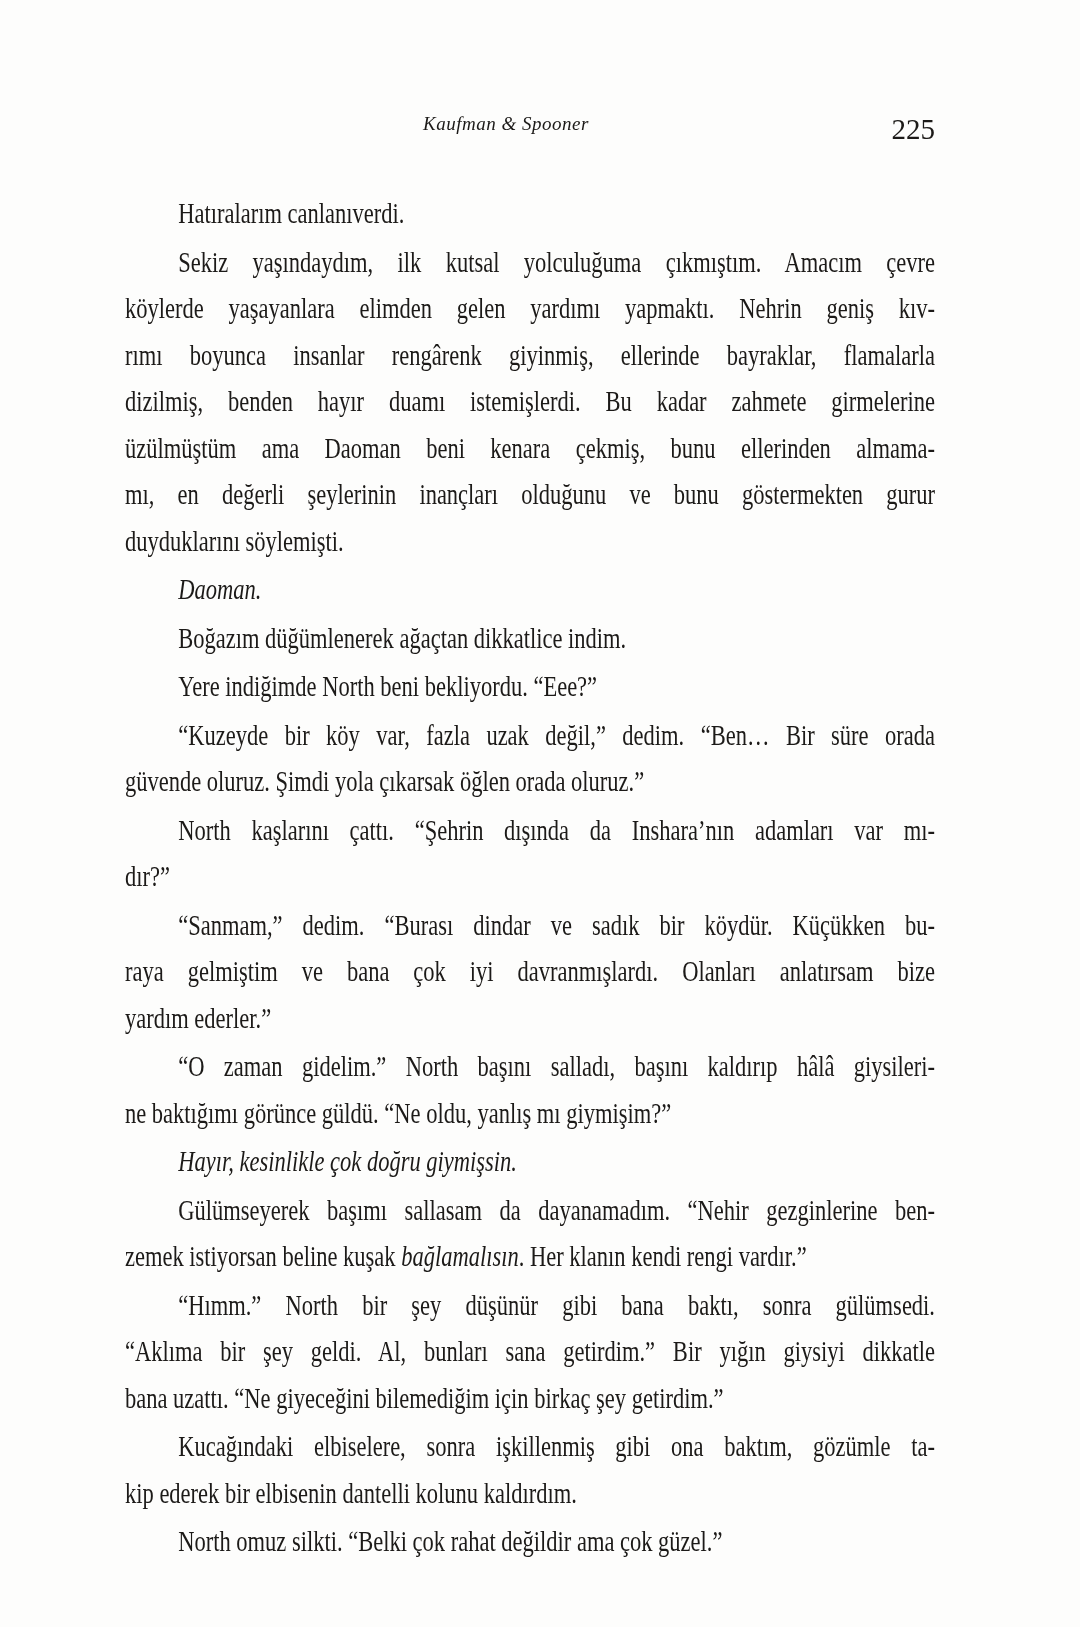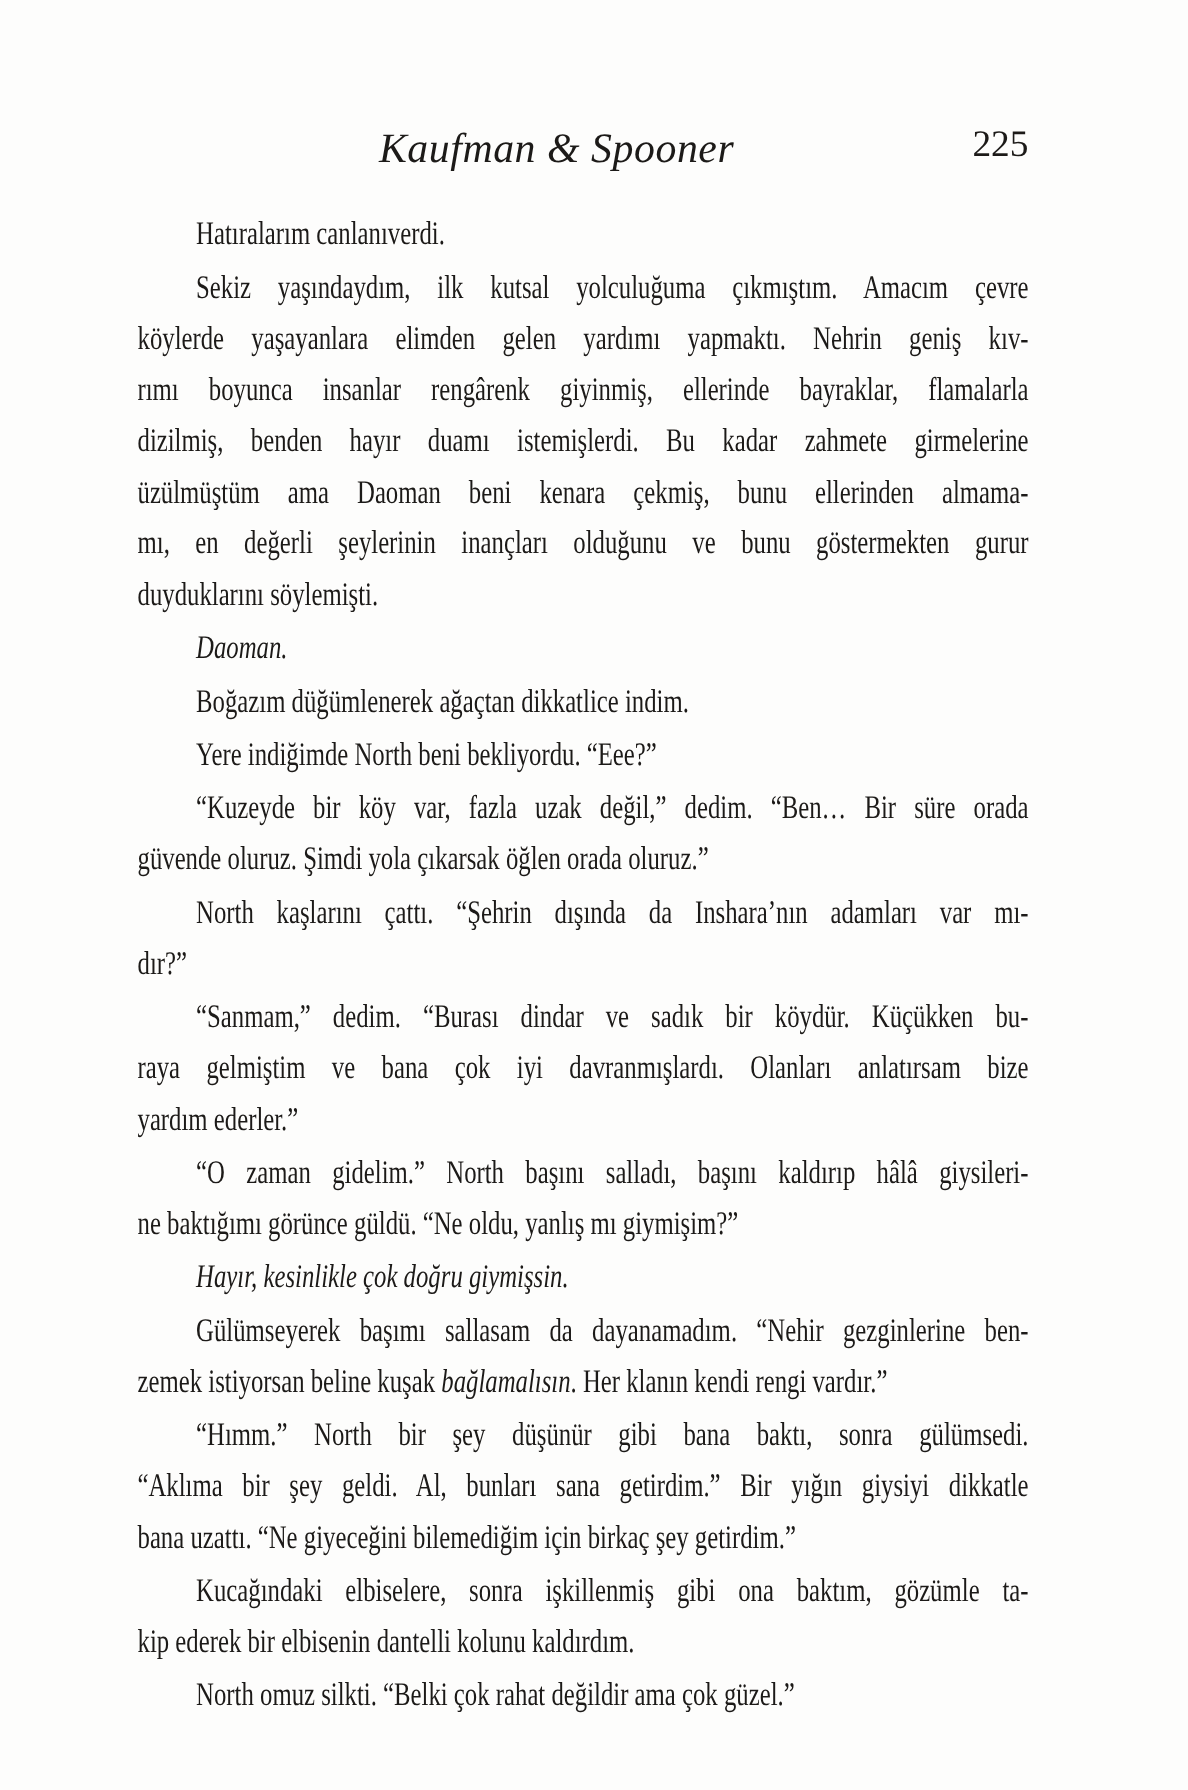--- a/index.html
+++ b/index.html
@@ -20,29 +20,29 @@
     top: 113px;
     width: 810px;
     height: 42px;
   }
   .header-title {
     position: absolute;
     left: 0;
     right: 0;
     text-align: center;
     font-style: italic;
-    font-size: 38px;
+    font-size: 19px;
     letter-spacing: 0.5px;
     transform: translateX(-24px);
   }
   .page-number {
     position: absolute;
     right: 0;
     top: 0;
-    font-size: 34px;
+    font-size: 29px;
   }
 
   
   .text-block {
     position: absolute;
     left: 125px;
     top: 190px;
     width: 1080px;               
     transform: scaleX(0.75);
     transform-origin: 0 0;

